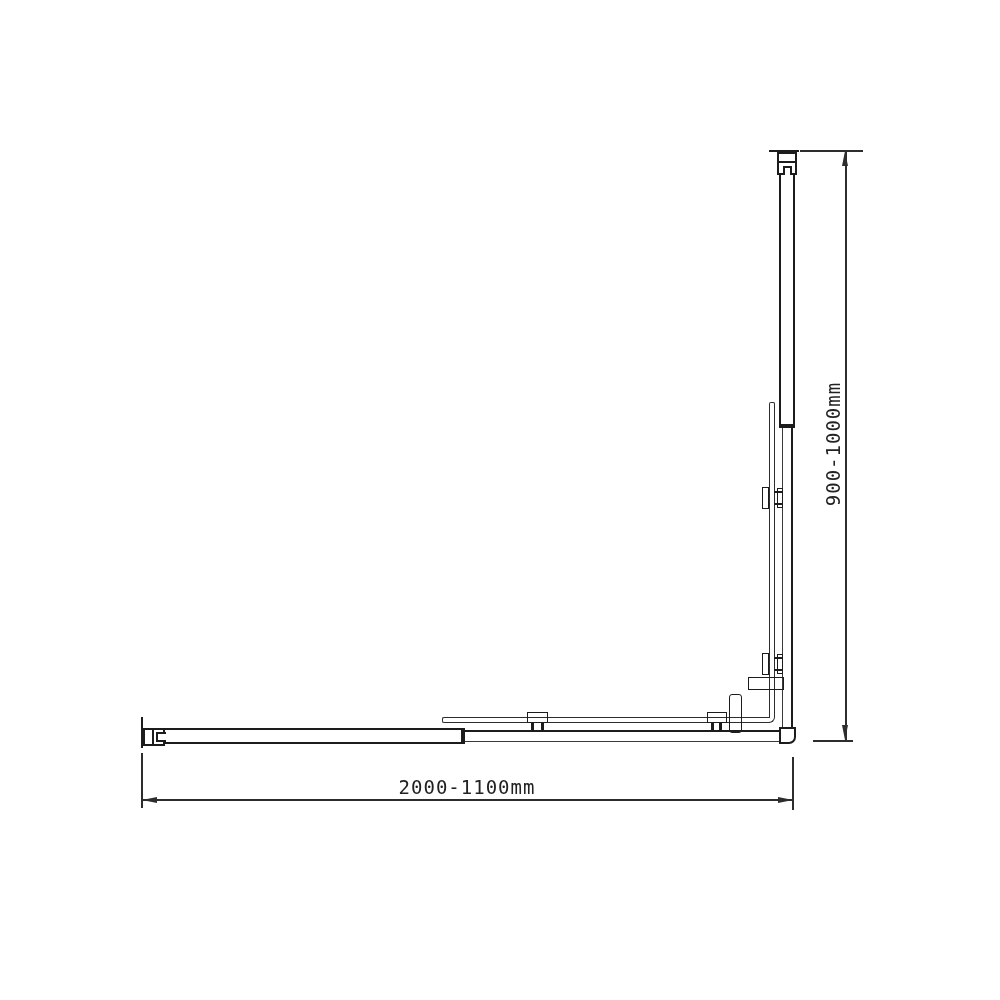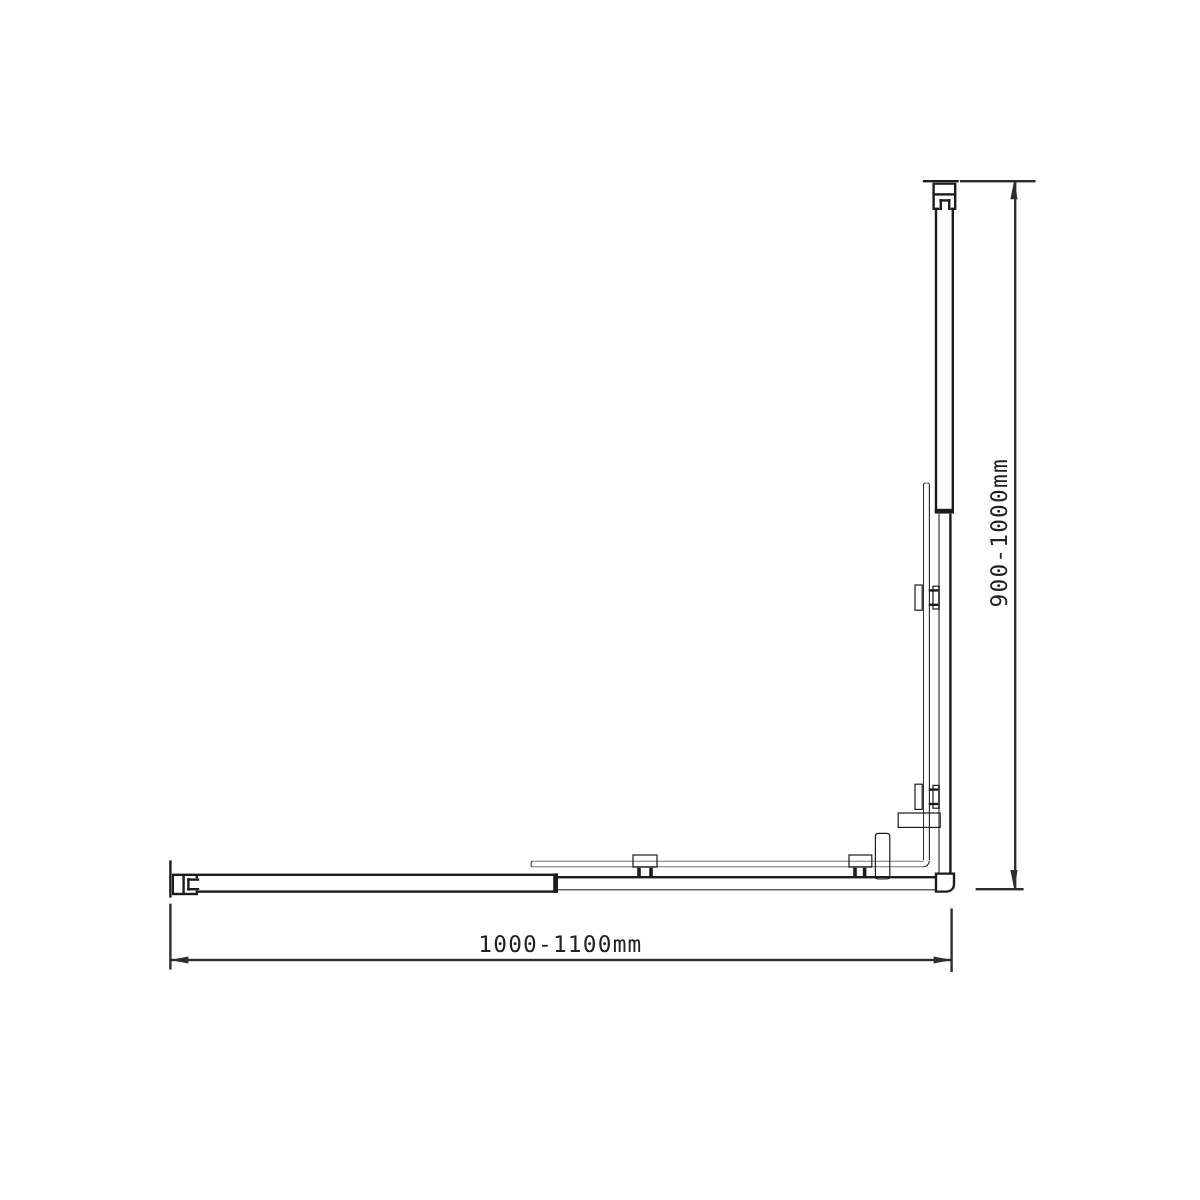--- a/index.html
+++ b/index.html
@@ -81,21 +81,21 @@
   <div class="ln" style="left:141px;top:717px;width:2px;height:31px;"></div>
   <div class="outline white" style="left:143px;top:728px;width:22px;height:18px;"></div>
   <div class="ln" style="left:152px;top:729px;width:2px;height:16px;"></div>
   <div class="notch-r" style="left:156px;top:732px;width:10px;height:10px;"></div>
 
   <div class="dimln" style="left:141px;top:753px;width:1.5px;height:55px;"></div>
   <div class="dimln" style="left:792px;top:757px;width:1.5px;height:53px;"></div>
   <div class="dimln" style="left:142px;top:799px;width:651px;height:1.5px;"></div>
   <div class="arr arr-left" style="left:142px;top:796.5px;"></div>
   <div class="arr arr-right" style="left:778px;top:796.5px;"></div>
-  <div class="dimtext" style="left:337px;top:776px;width:260px;height:22px;">1000-1100mm</div>
+  <div class="dimtext" style="left:337px;top:776px;width:260px;height:22px;">2000-1100mm</div>
 
   <div class="dimln" style="left:800px;top:150px;width:63px;height:1.5px;"></div>
   <div class="dimln" style="left:813px;top:740px;width:40px;height:1.5px;"></div>
   <div class="dimln" style="left:845px;top:151px;width:1.5px;height:589px;"></div>
   <div class="arr arr-up" style="left:842.25px;top:151px;"></div>
   <div class="arr arr-down" style="left:842.25px;top:725px;"></div>
   <div class="dimtext" style="left:703px;top:433px;width:260px;height:22px;transform:rotate(-90deg);transform-origin:center center;">900-1000mm</div>
 
 </div>
 

